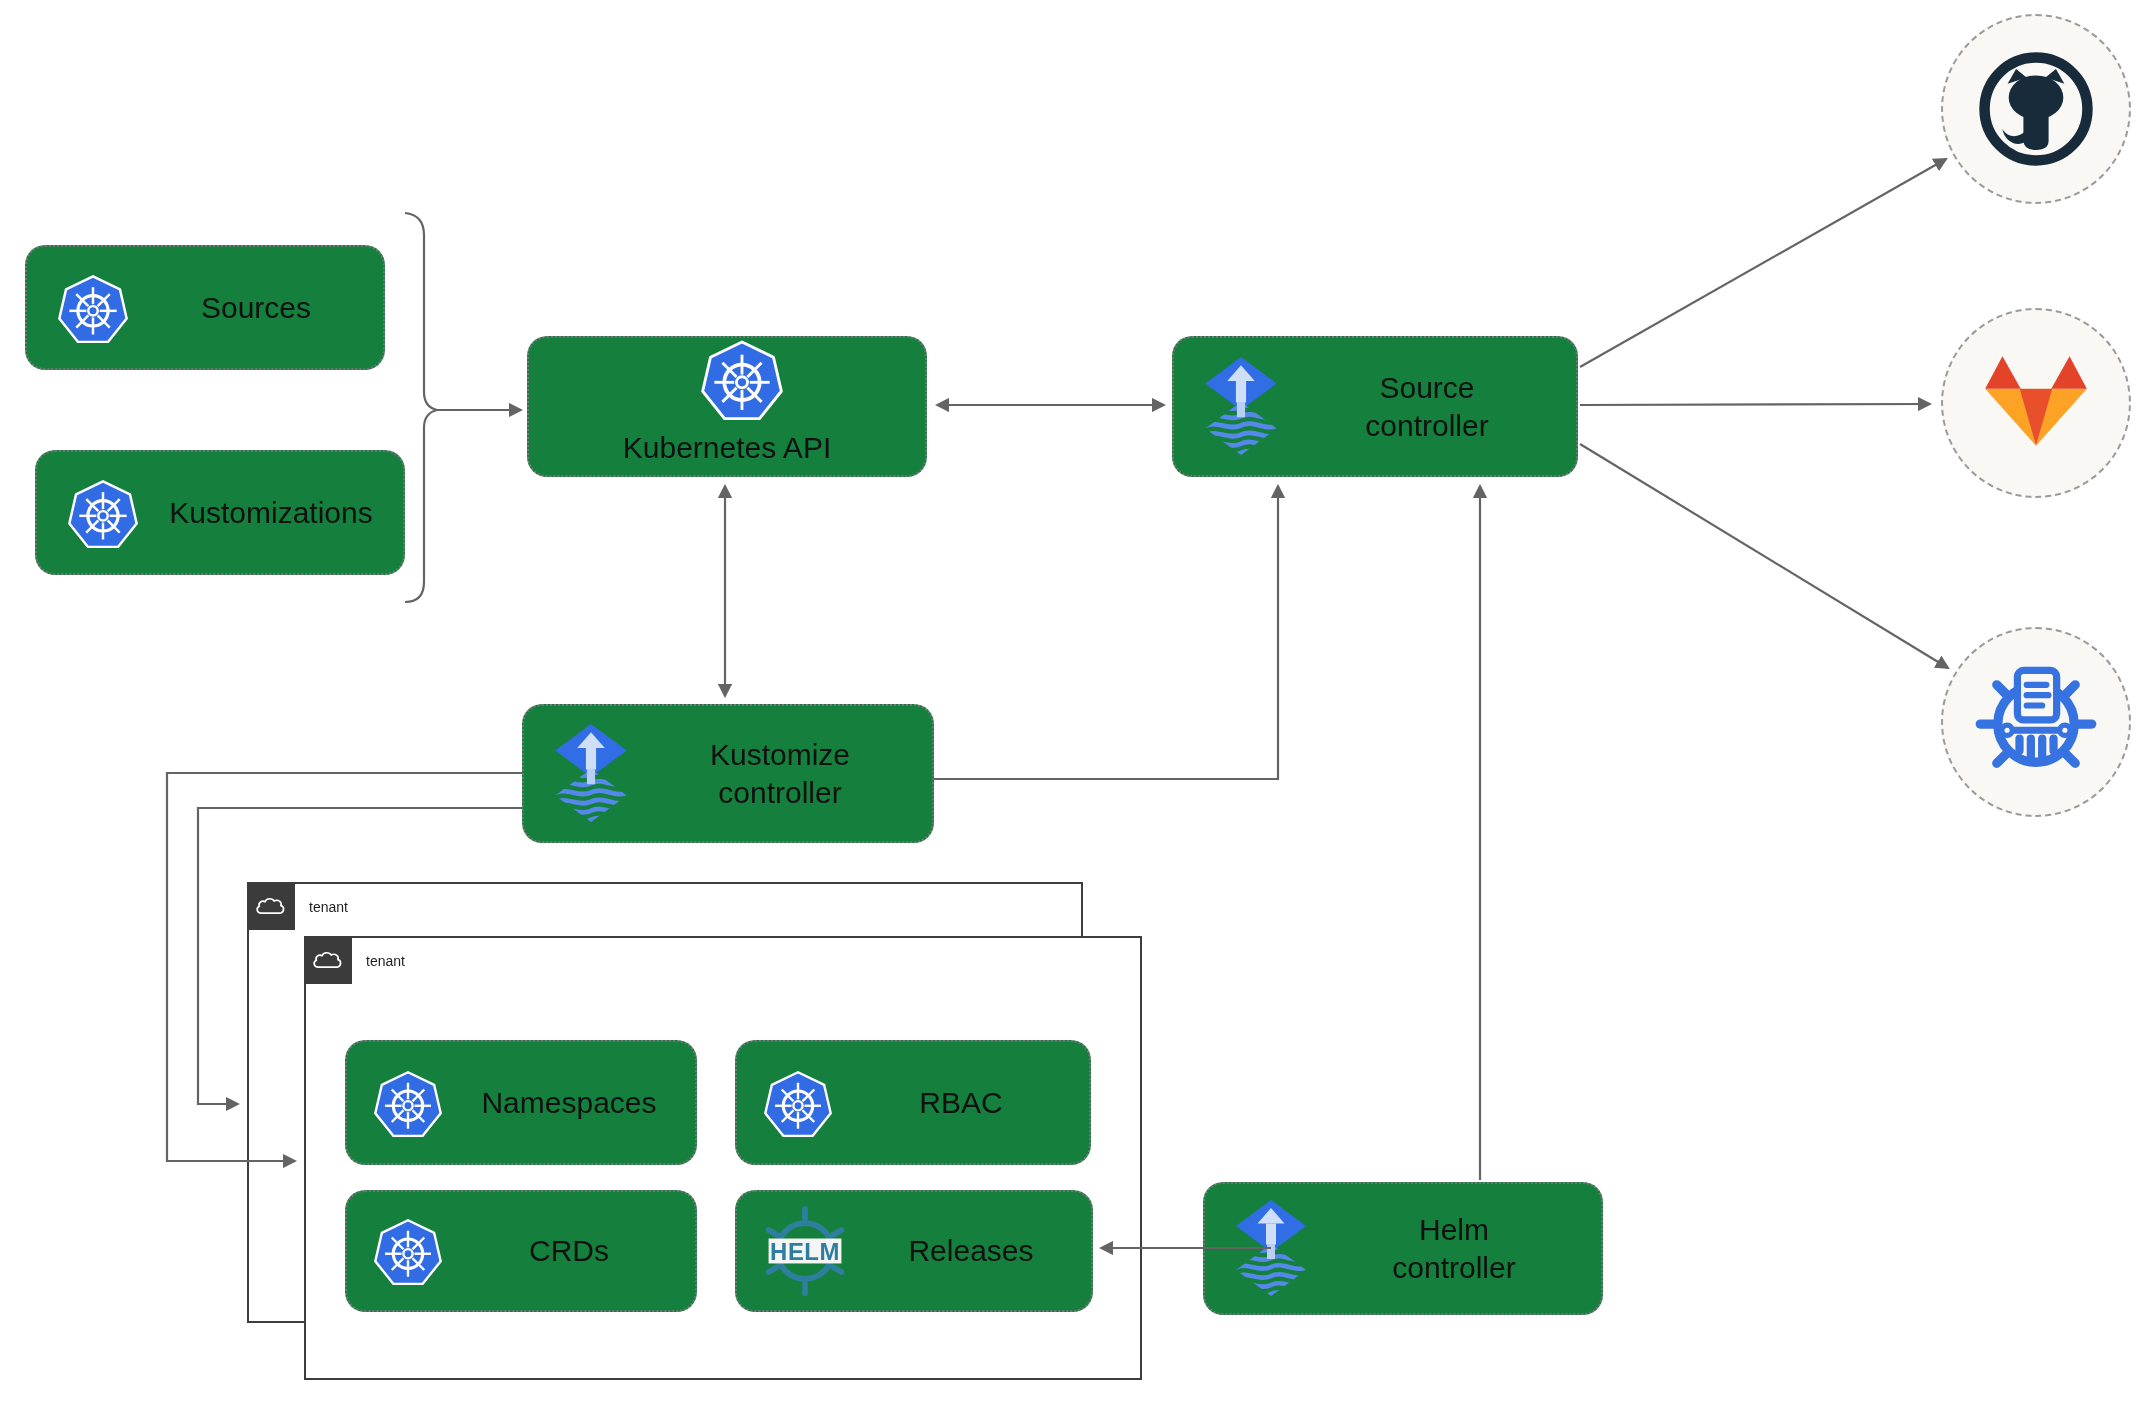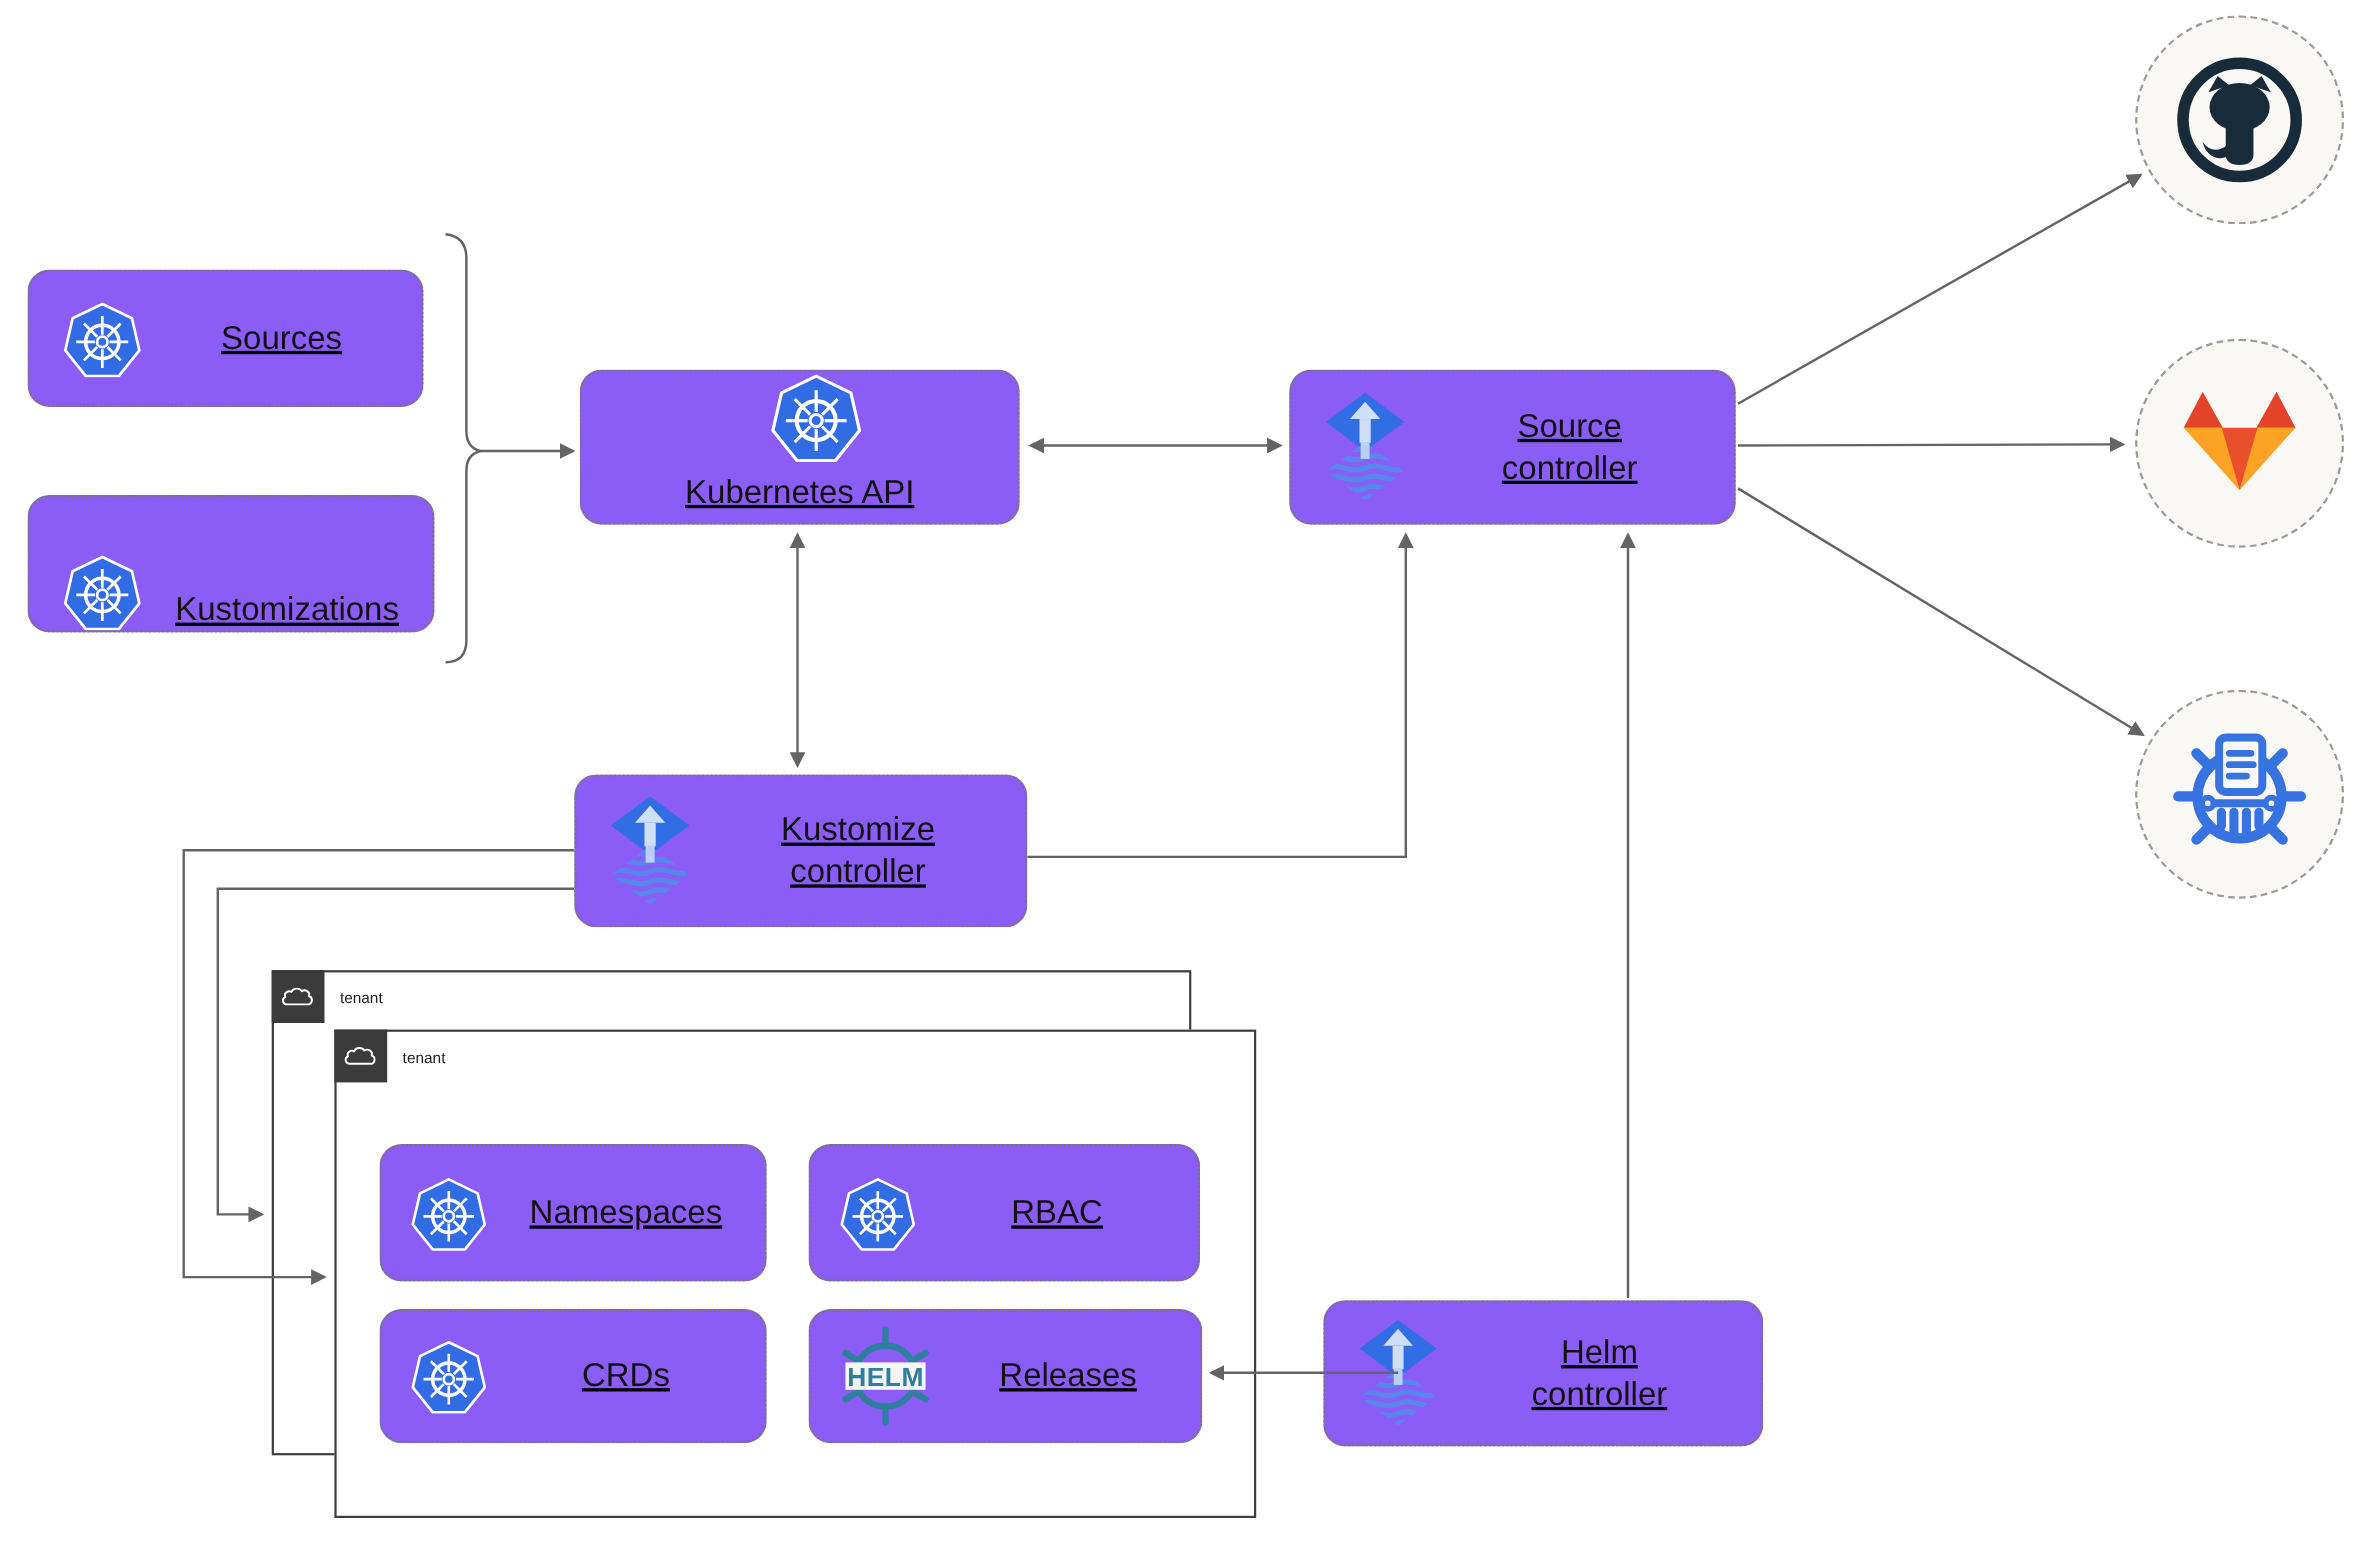--- a/index.html
+++ b/index.html
@@ -2,23 +2,22 @@
 <html><head>
 <meta charset="utf-8">
 <style>
   html,body{margin:0;padding:0;background:#ffffff;}
   body{font-family:"Liberation Sans", sans-serif;}
   #stage{position:relative;width:2144px;height:1407px;background:#ffffff;overflow:hidden;}
 
   
   .node{
     position:absolute;display:flex;align-items:center;
-    background:#8b5cf6;border:2px dotted #767676;border-radius:20px;
+    background:#15803d;border:2px dotted #767676;border-radius:20px;
     box-sizing:border-box;
-    text-decoration:underline;
   }
   .node .icon-wrap{flex:0 0 auto;display:flex;align-items:center;justify-content:center;margin-left:30px;}
   .node .label{
     flex:1 1 auto;text-align:center;color:#111111;font-size:30px;line-height:1.25;
     display:flex;align-items:center;justify-content:center;
   }
   .node .label span{display:inline-block;}
   .label-2line span{max-width:185px;}
 
   
@@ -82,21 +81,21 @@
             <line x1="33.1" y1="44.9" x2="20.3" y2="57.7"></line>
         </g>
         <circle cx="38" cy="40" r="5" fill="#326ce5" stroke="#ffffff" stroke-width="2.6"></circle>
       </svg>
     </div>
     <div class="label">
         <span>Sources</span>
       </div>
   </div>
 
-  <div class="node" style="left:25px;top:450px;width:370px;height:125px;align-items:flex-end;">
+  <div class="node" style="left:35px;top:450px;width:370px;height:125px;">
     <div class="icon-wrap">
       <svg width="72" height="70" viewBox="0 0 76 74">
         <polygon points="38,3.5 66.5,17.3 73.6,48.1 53.8,72.9 22.2,72.9 2.4,48.1 9.5,17.3" fill="#326ce5" stroke="#ffffff" stroke-width="2.6" stroke-linejoin="round"></polygon>
         <circle cx="38" cy="40" r="16" fill="none" stroke="#ffffff" stroke-width="3.4"></circle>
         <g stroke="#ffffff" stroke-width="2.6">
           <line x1="38" y1="15" x2="38" y2="33"></line>
             <line x1="38" y1="47" x2="38" y2="65"></line>
           <line x1="13" y1="40" x2="31" y2="40"></line>
             <line x1="45" y1="40" x2="63" y2="40"></line>
           <line x1="20.3" y1="22.3" x2="33.1" y2="35.1"></line>

